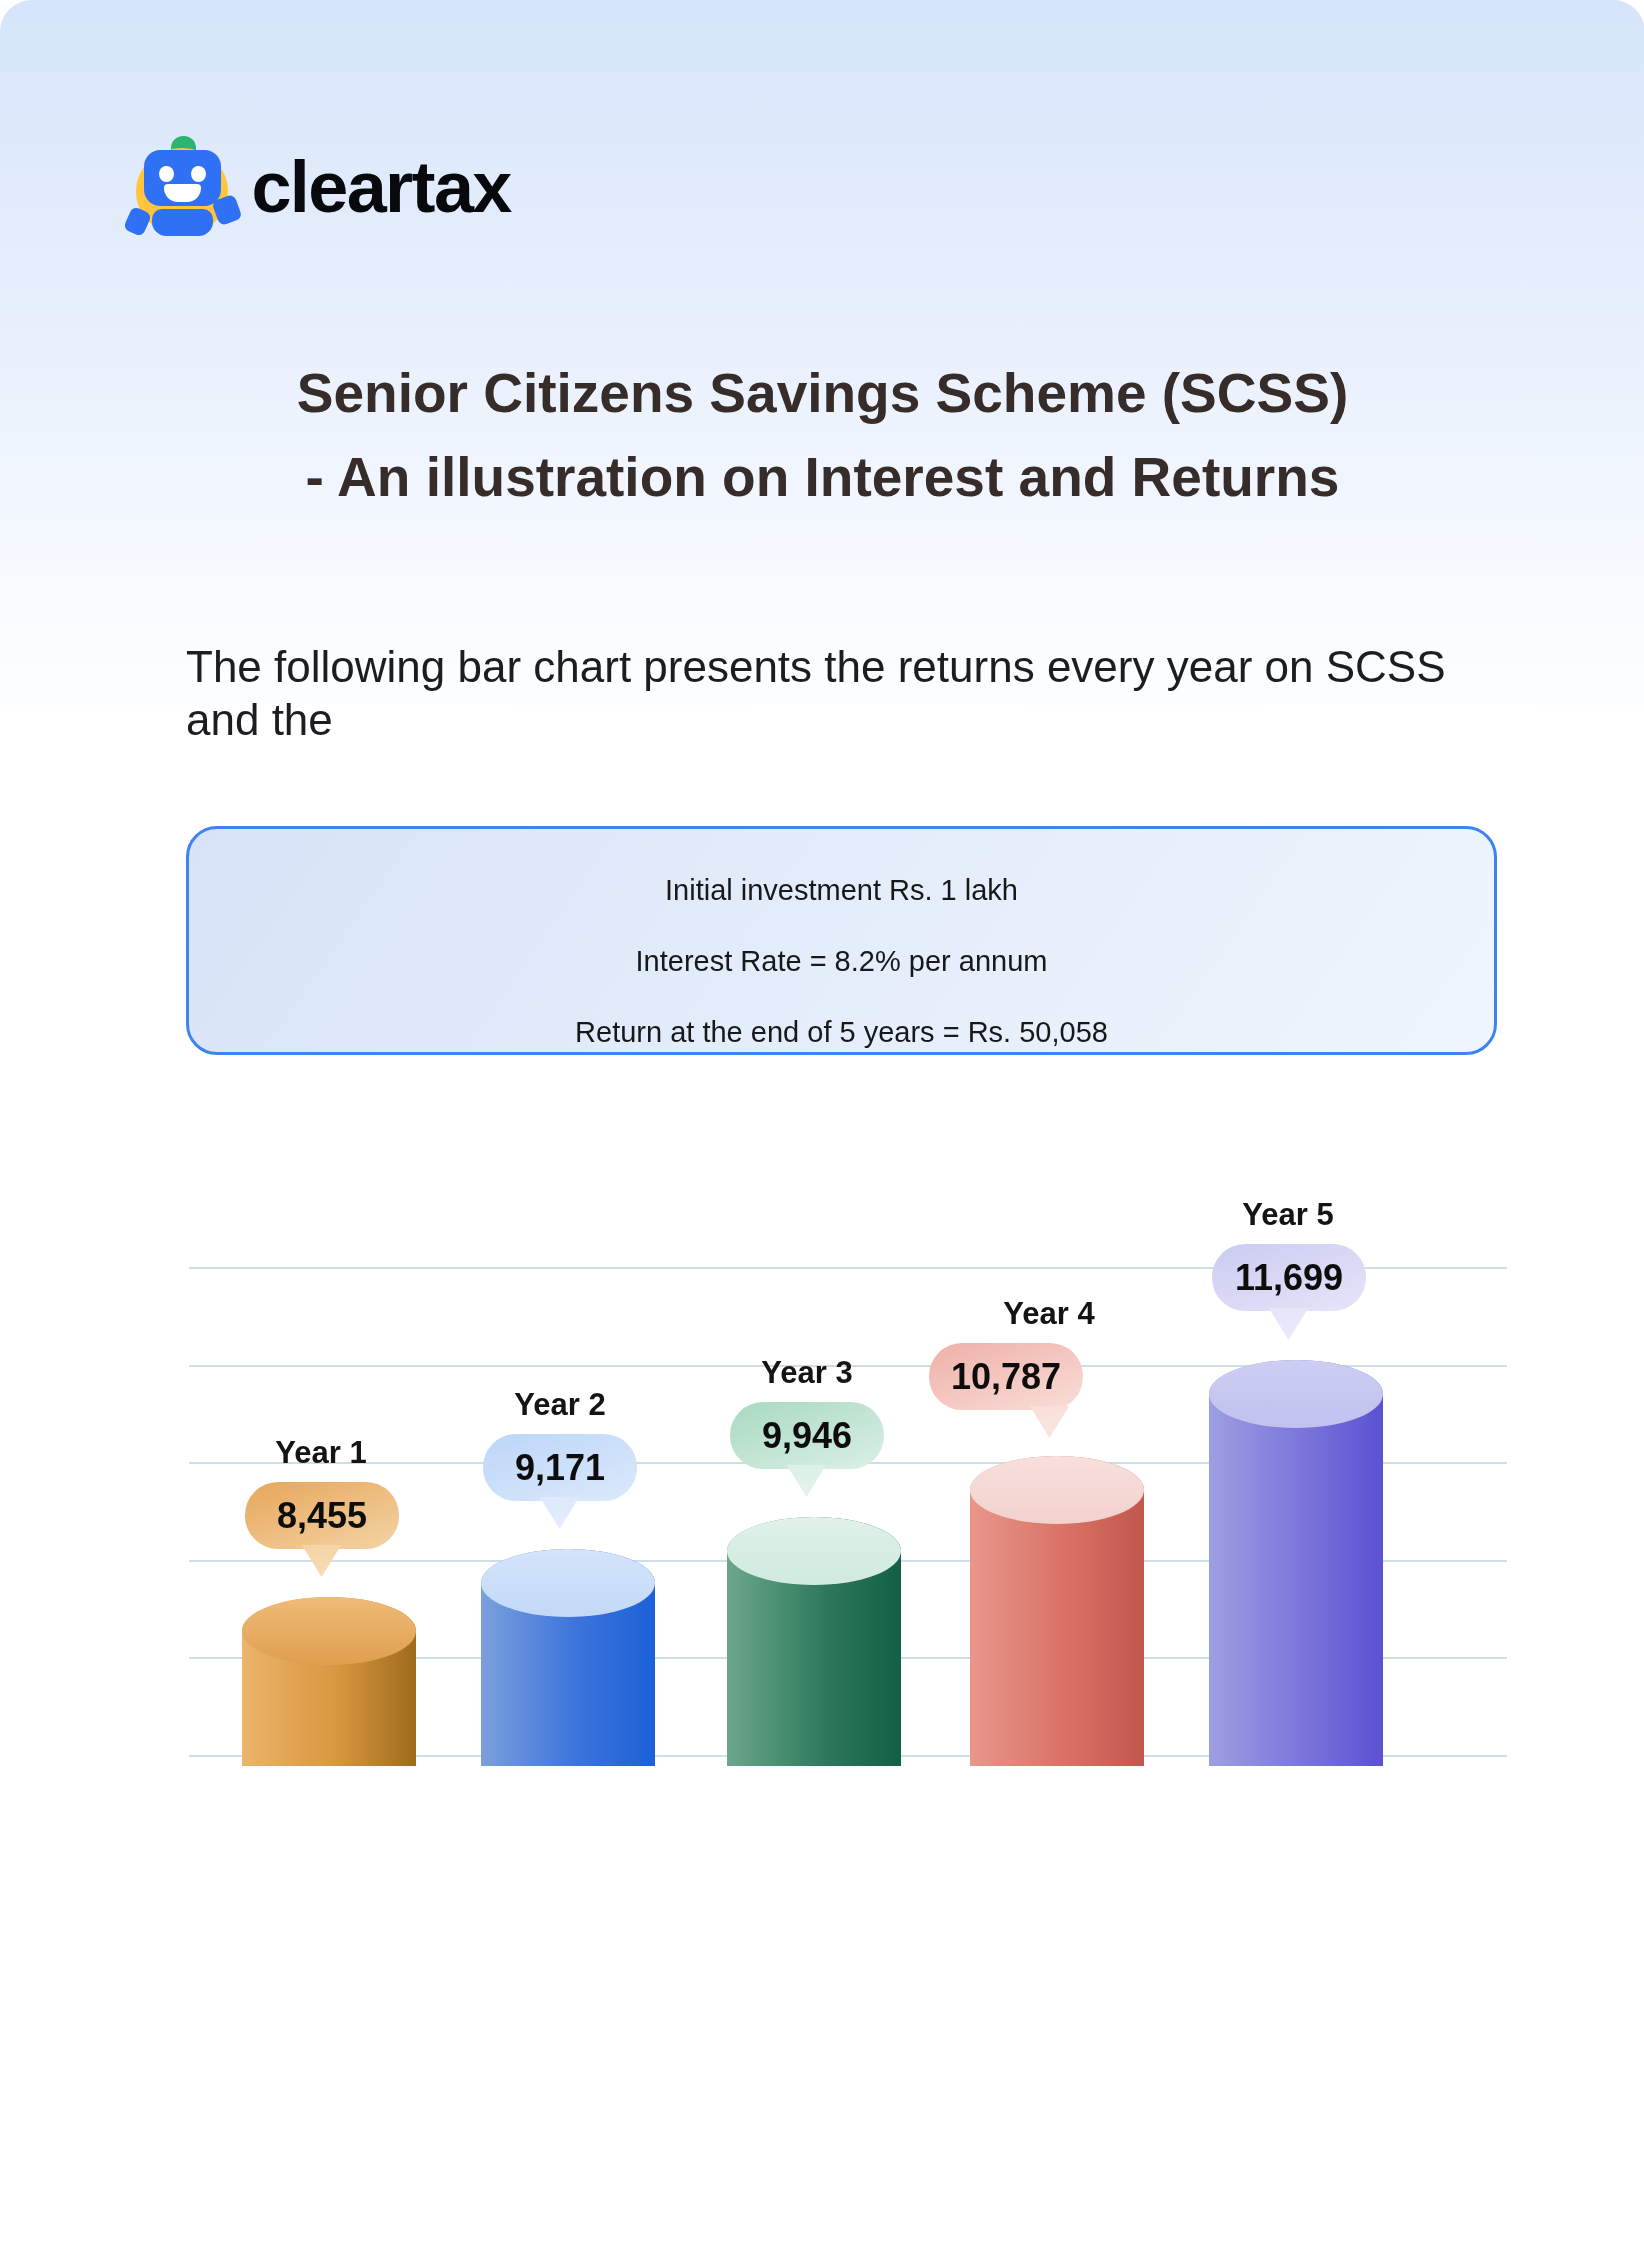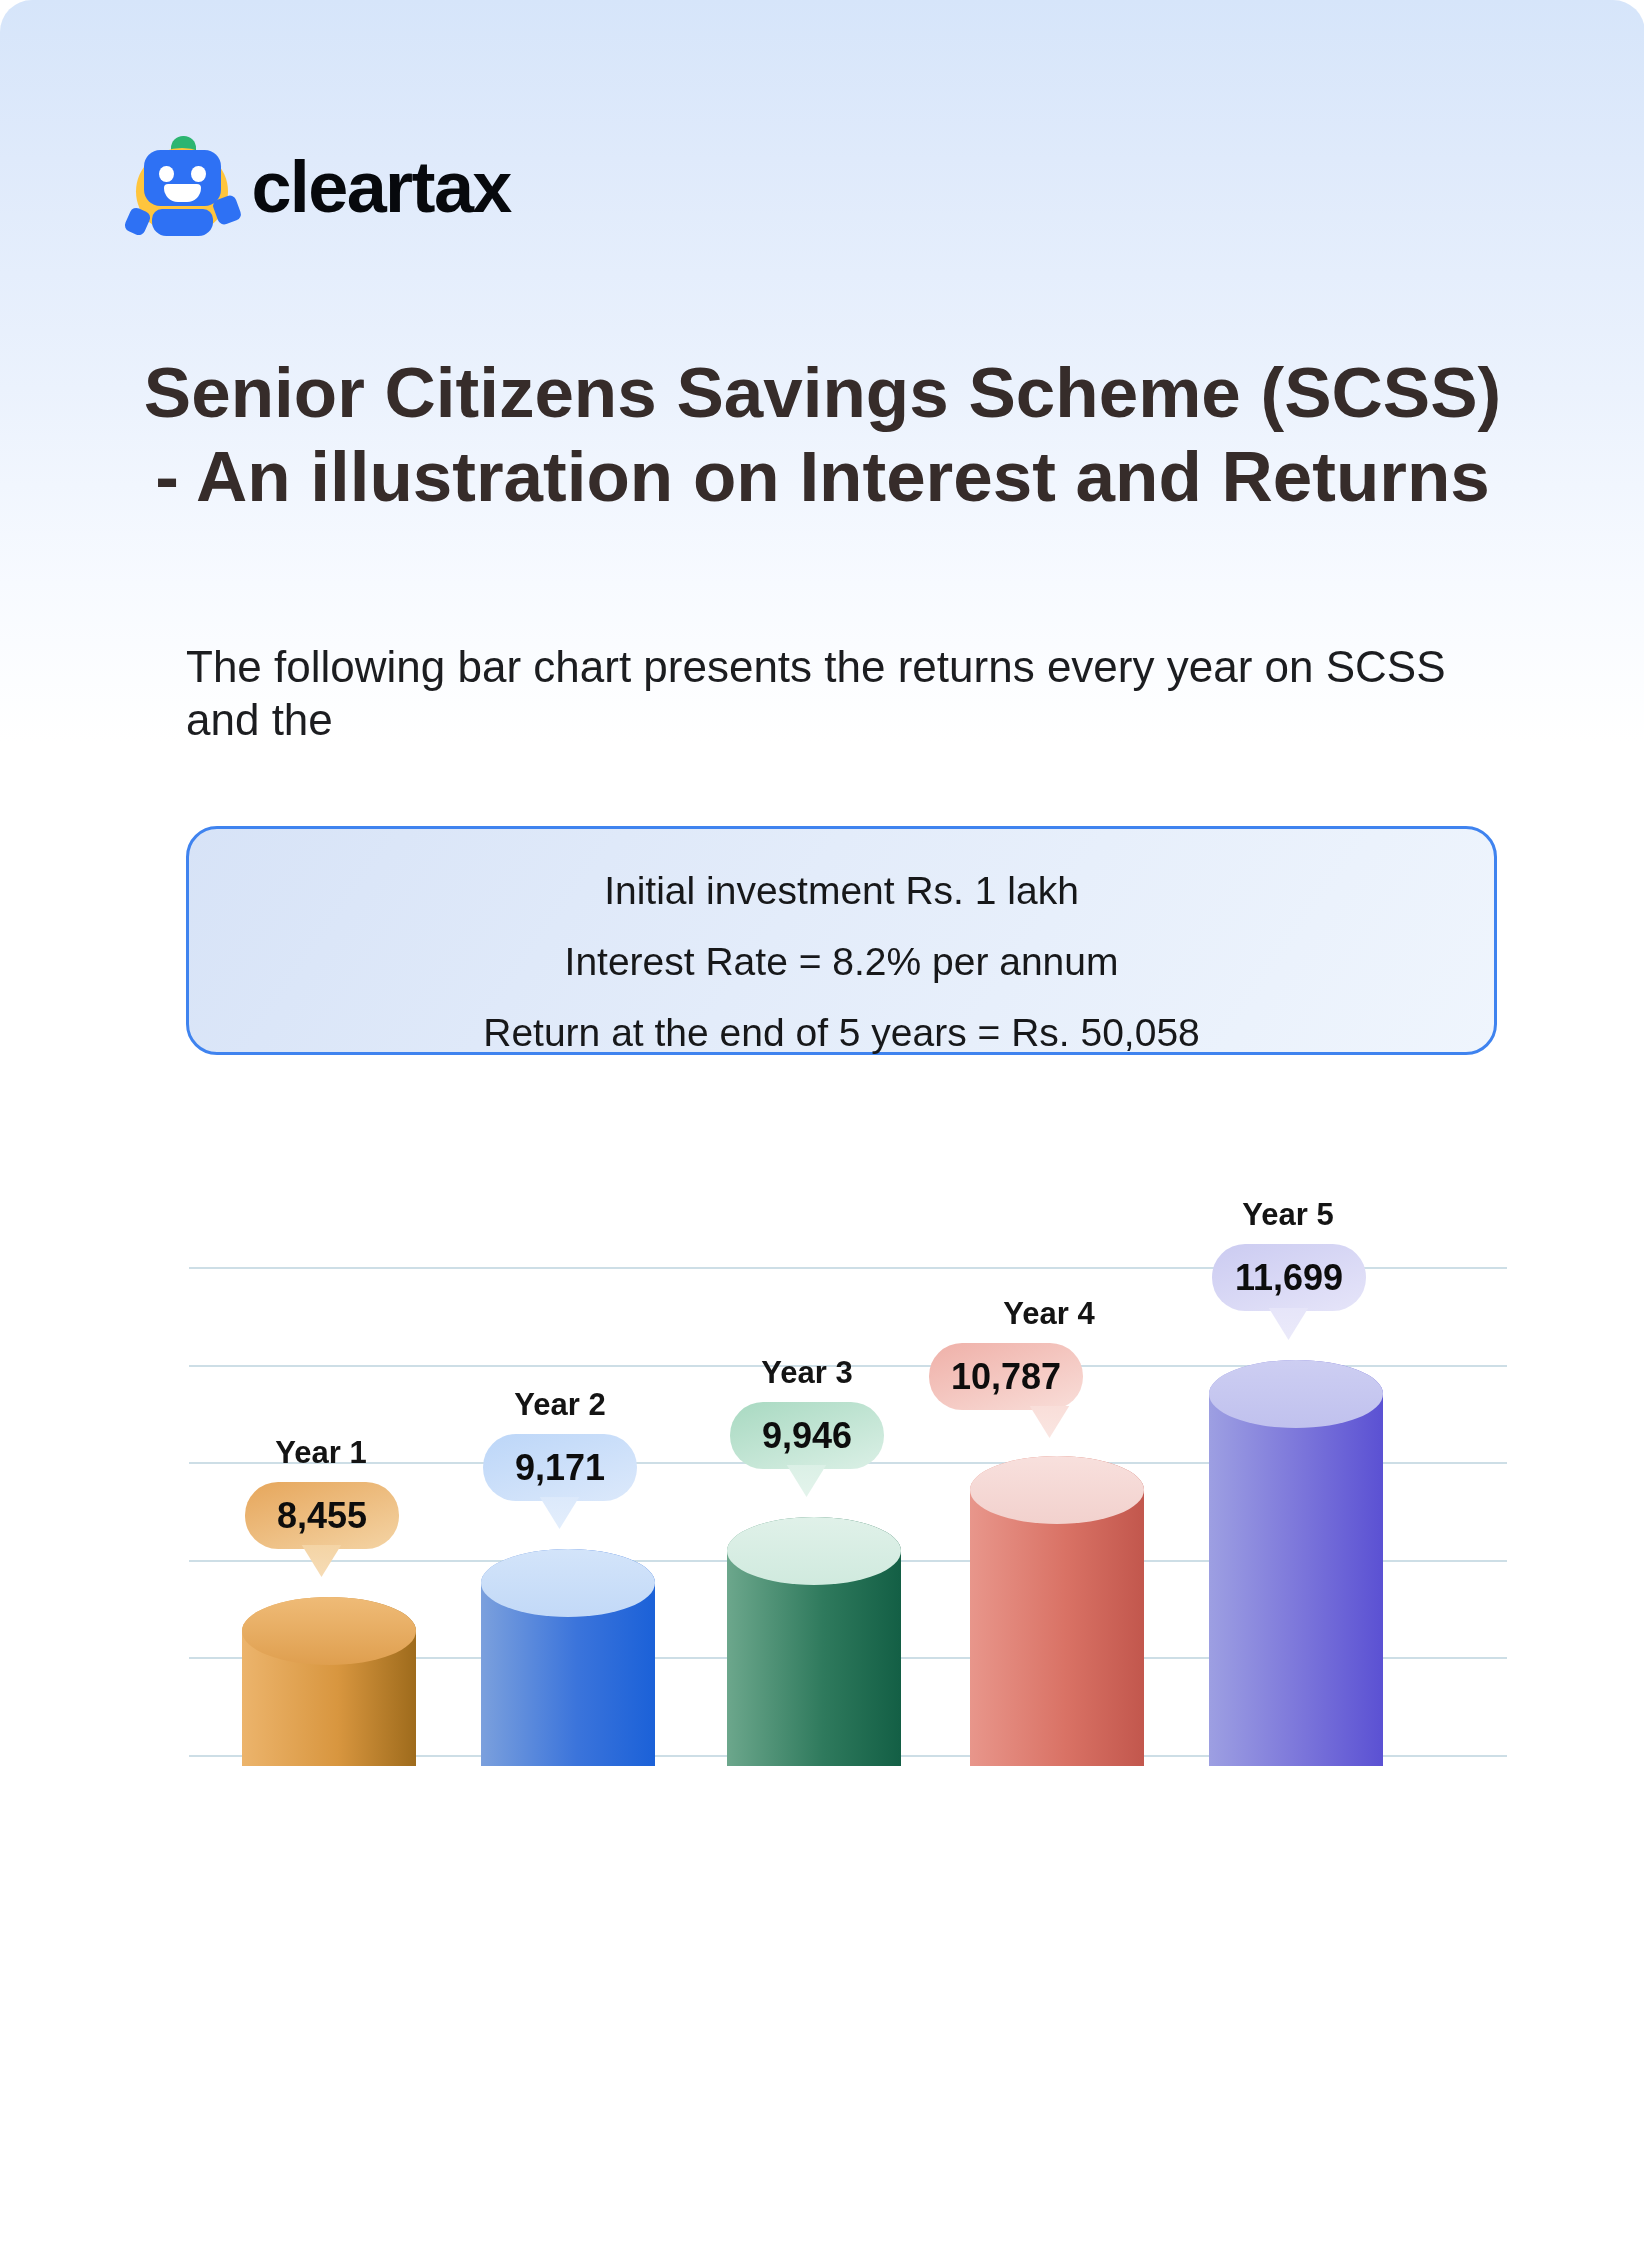--- a/index.html
+++ b/index.html
@@ -16,29 +16,29 @@
   .robot-arm-l{position:absolute;left:-2.2px;top:73px;width:21px;height:25px;background:#2e71f4;border-radius:6.6px;transform:rotate(24deg);}
   .robot-arm-r{position:absolute;left:86px;top:61px;width:24px;height:26px;background:#2e71f4;border-radius:6.6px;transform:rotate(-20deg);}
   .robot-head{position:absolute;left:15.4px;top:14.3px;width:77px;height:56px;background:#2e71f4;border-radius:16.4px;}
   .robot-eye{position:absolute;top:15.4px;width:15px;height:16.4px;background:#ffffff;border-radius:50%;}
   .robot-eye.left{left:14.3px;}
   .robot-eye.right{left:47px;}
   .robot-smile{position:absolute;left:20px;top:34px;width:37px;height:17.5px;background:#ffffff;border-radius:5.5px 5.5px 18.6px 18.6px;}
   .robot-body{position:absolute;left:23px;top:73px;width:61px;height:27.4px;background:#2e71f4;border-radius:10px 10px 14.3px 14.3px;}
   .logo-text{font-size:72px;font-weight:700;color:#07090d;letter-spacing:-1.6px;}
   
-  .title{position:absolute;left:0;top:351px;width:100%;text-align:center;color:#362c2a;font-size:71px;line-height:84px;font-weight:700;}
+  .title{position:absolute;left:0;top:351px;width:100%;text-align:center;color:#362c2a;font-size:55px;line-height:84px;font-weight:700;}
   .intro{position:absolute;left:186px;top:640px;width:1343px;color:#1c1d20;font-size:44px;line-height:53px;font-weight:400;}
   
   .info-box{
     position:absolute;left:186px;top:826px;width:1311px;height:229px;box-sizing:border-box;
     border:3.3px solid #3f83ef;border-radius:31px;padding-top:26px;text-align:center;
     background:linear-gradient(125deg,#d7e3f7 0%,#e3ecfa 45%,#eff5fd 100%);
   }
-  .info-line{font-size:39px;line-height:71px;color:#17181a;font-weight:400;}
+  .info-line{font-size:29px;line-height:71px;color:#17181a;font-weight:400;}
   
   .chart{position:absolute;left:0;top:0;width:1645px;height:2250px;}
   .gridline{position:absolute;left:189px;width:1318px;height:1.6px;background:#cddee6;}
   .bar-shadow{position:absolute;width:236px;height:61px;border-radius:50%;
     background:radial-gradient(ellipse at center,rgba(75,75,75,0.42) 0%,rgba(75,75,75,0.0) 68%);
     filter:blur(6.6px);}
   .bar-reflection{position:absolute;width:174px;height:104px;
     background:linear-gradient(180deg,rgba(40,40,40,0.10) 0%,rgba(40,40,40,0.03) 55%,rgba(40,40,40,0) 100%);}
   .bar-body{position:absolute;width:174px;border-radius:87px / 34px;}
   .bar-top{position:absolute;width:174px;height:68px;border-radius:50%;}

